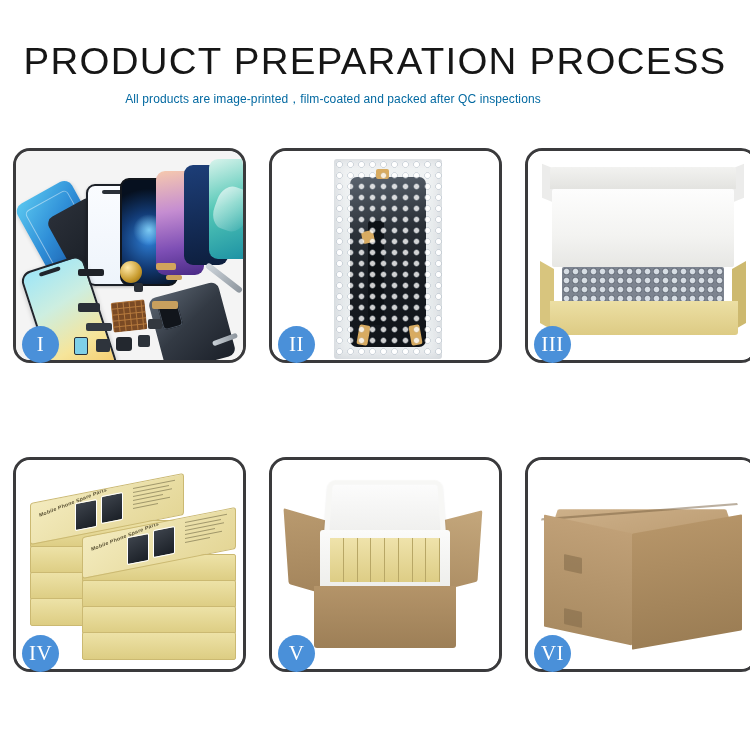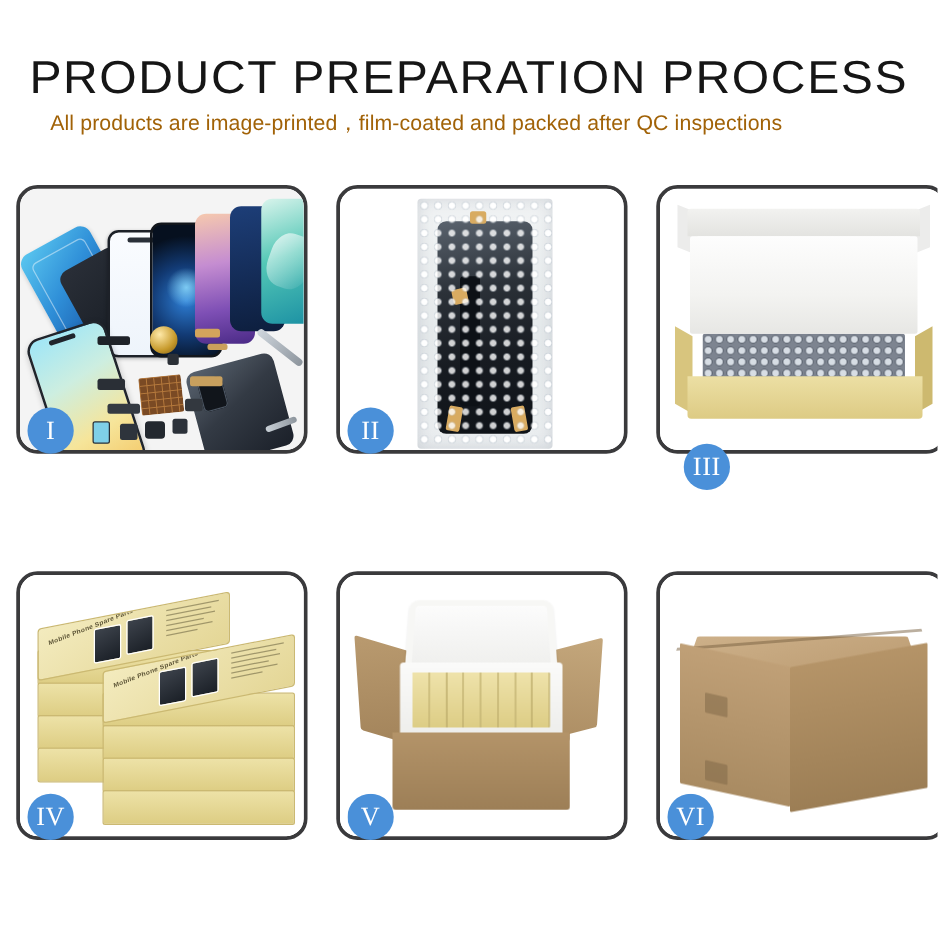--- a/index.html
+++ b/index.html
@@ -21,24 +21,24 @@
     font-weight:400;
     letter-spacing:1.2px;
     color:#161616;
     transform:scaleX(1.04);
     transform-origin:center;
     white-space:nowrap;
   }
   .subtitle{
     margin:0;padding:0;
     position:absolute;left:0;top:89px;width:666px;
-    font-size:17px;line-height:20px;
+    font-size:12px;line-height:20px;
     font-weight:400;
     letter-spacing:.1px;
-    color:#a16207;
+    color:#0369a1;
     white-space:nowrap;
   }
 
   
   .grid{position:absolute;left:0;top:0;width:750px;height:750px;}
   .panel{
     position:absolute;
     width:233px;height:215px;
     border:3px solid #3a3a3c;
     border-radius:17px;
@@ -65,21 +65,21 @@
     background:#4a90d9;
     color:#ffffff;
     font-family:"Liberation Serif","DejaVu Serif",serif;
     font-size:21px;
     display:flex;align-items:center;justify-content:center;
     letter-spacing:.5px;
     z-index:6;
   }
   .b1{left:22px;top:326px;}
   .b2{left:278px;top:326px;}
-  .b3{left:547px;top:326px;margin-top:29px;}
+  .b3{left:534px;top:326px;}
   .b4{left:22px;top:635px;}
   .b5{left:278px;top:635px;}
   .b6{left:534px;top:635px;}
 
   
   .p1 .inner{background:#f4f4f4;}
   .ph{position:absolute;border-radius:8px;}
   .ph-blue-film{
     left:16px;top:36px;width:62px;height:92px;
     background:linear-gradient(148deg,#5bc8f0 0%,#2f8fd8 40%,#1c5fae 75%,#1b4f96 100%);

